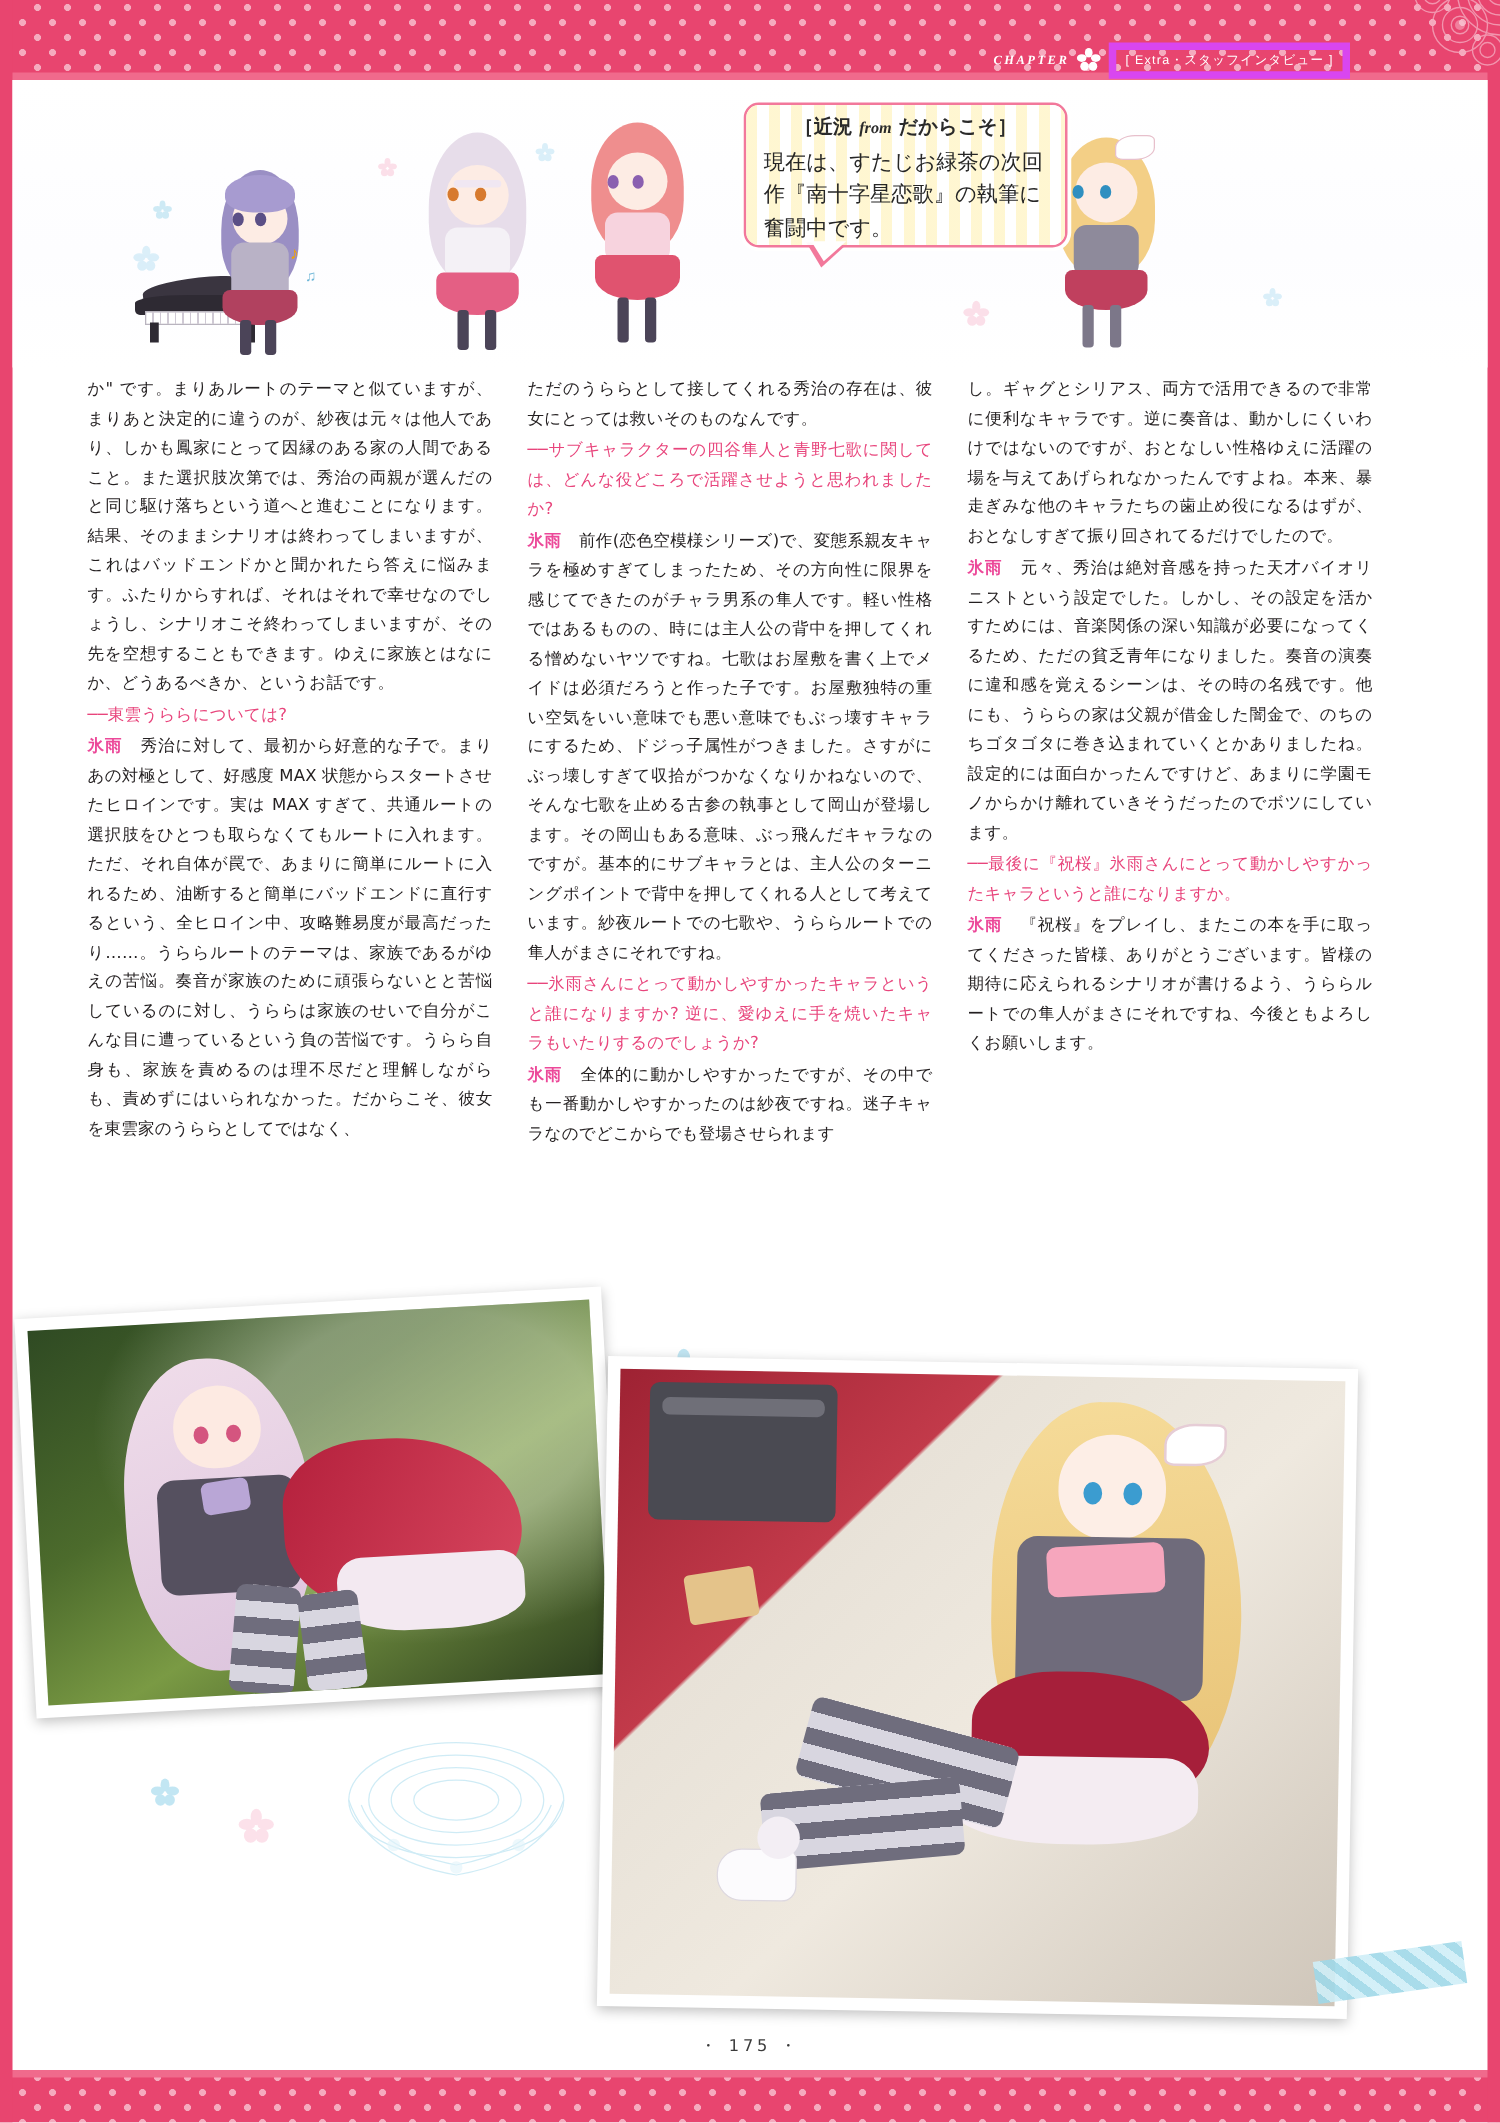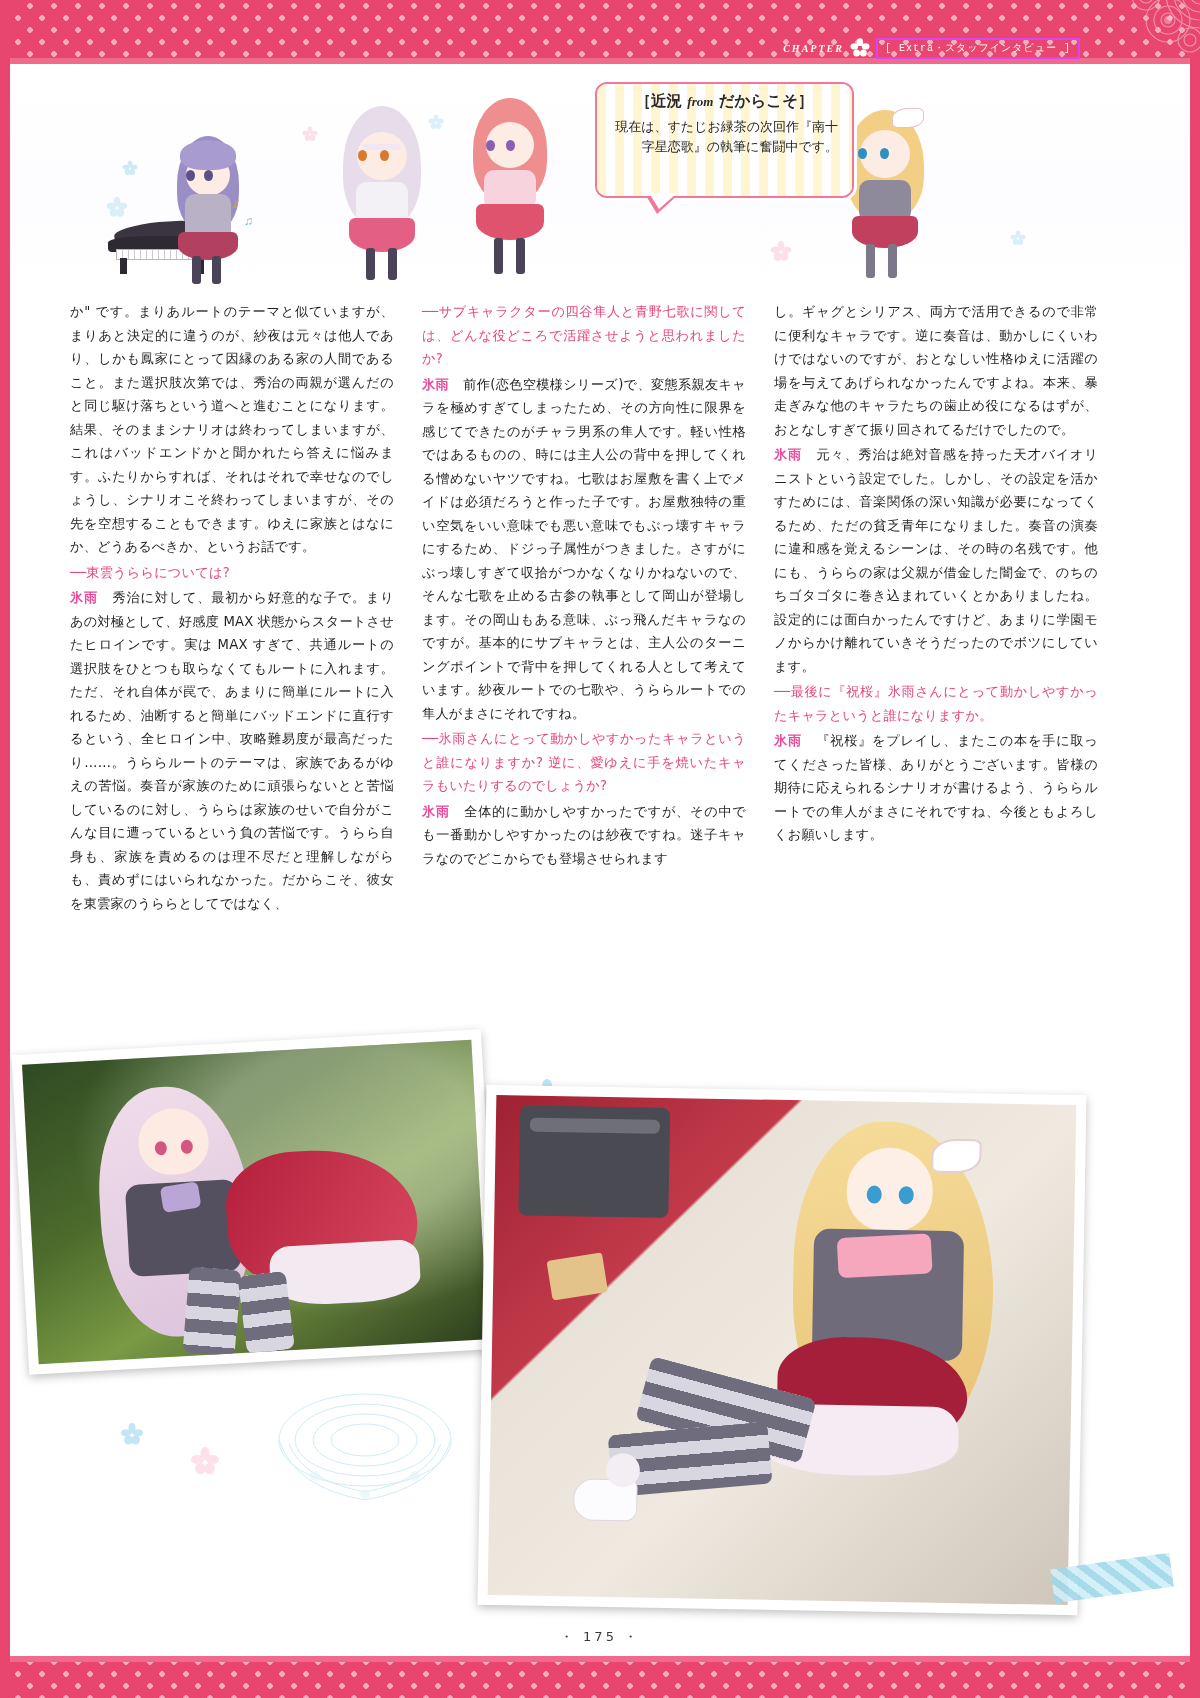--- a/index.html
+++ b/index.html
@@ -46,23 +46,23 @@
   }
   .chapter-tab .word{
     font-family:"Liberation Serif",serif;font-style:italic;font-weight:bold;
     letter-spacing:2px;font-size:10px;
   }
   .chapter-tab .flower{
     width:20px;height:20px;position:relative;display:inline-block;
   }
   .chapter-tab .flower svg{display:block;}
   .chapter-tab .extra{
-    border:2px solid #d946ef;padding:1px 7px 2px;font-size:10px;
+    border:6px solid #d946ef;padding:1px 7px 2px;font-size:10px;
     letter-spacing:1px;
-    font-family:Liberation Mono, monospace;
+    font-family:Liberation Sans, sans-serif;
   }
 
   
   .top-band{
     position:absolute;left:10px;top:64px;width:1180px;height:230px;
     background:linear-gradient(180deg,#ffffff 0%, #fdfdff 60%, #ffffff 100%);
     overflow:hidden;
   }
 
   
@@ -89,21 +89,21 @@
   }
   .balloon-head{
     position:relative;text-align:center;padding-top:7px;
     font-size:15.5px;font-weight:bold;color:#2a2a2a;
     font-family:"DejaVu Sans",sans-serif;
     letter-spacing:0px;
   }
   .balloon-head .from{font-family:"Liberation Serif",serif;font-style:italic;font-size:13px;}
   .balloon-body{
     position:relative;margin-top:5px;padding:0 14px;
-    font-size:13px;line-height:1.55;color:#262626;text-align:right;
+    font-size:17px;line-height:1.55;color:#262626;text-align:left;
     font-family:"DejaVu Sans",sans-serif;
   }
 
   
   .chibi{position:absolute;bottom:8px;}
   .chibi .body{position:absolute;left:50%;transform:translateX(-50%);}
   .chibi .hair{position:absolute;left:50%;transform:translateX(-50%);border-radius:50% 50% 40% 40%;}
   .chibi .face{position:absolute;left:50%;transform:translateX(-50%);background:#fdece4;border-radius:50%;}
   .chibi .eye{position:absolute;width:9px;height:11px;border-radius:50%;}
   .chibi .skirt{position:absolute;left:50%;transform:translateX(-50%);border-radius:6px 6px 50% 50%;}
@@ -353,20 +353,21 @@
 
 <div class="columns">
 
   <div class="col">
     <p>か" です。まりあルートのテーマと似ていますが、まりあと決定的に違うのが、紗夜は元々は他人であり、しかも鳳家にとって因縁のある家の人間であること。また選択肢次第では、秀治の両親が選んだのと同じ駆け落ちという道へと進むことになります。結果、そのままシナリオは終わってしまいますが、これはバッドエンドかと聞かれたら答えに悩みます。ふたりからすれば、それはそれで幸せなのでしょうし、シナリオこそ終わってしまいますが、その先を空想することもできます。ゆえに家族とはなにか、どうあるべきか、というお話です。</p>
     <p class="q">──東雲うららについては?</p>
     <p><span class="speaker">氷雨</span><span class="gap"></span><span>秀治に対して、最初から好意的な子で。まりあの対極として、好感度 MAX 状態からスタートさせたヒロインです。実は MAX すぎて、共通ルートの選択肢をひとつも取らなくてもルートに入れます。ただ、それ自体が罠で、あまりに簡単にルートに入れるため、油断すると簡単にバッドエンドに直行するという、全ヒロイン中、攻略難易度が最高だったり……。うららルートのテーマは、家族であるがゆえの苦悩。奏音が家族のために頑張らないとと苦悩しているのに対し、うららは家族のせいで自分がこんな目に遭っているという負の苦悩です。うらら自身も、家族を責めるのは理不尽だと理解しながらも、責めずにはいられなかった。だからこそ、彼女を東雲家のうららとしてではなく、</span></p>
   </div>
 
   <div class="col">
+    <p>ただのうららとして接してくれる秀治の存在は、彼女にとっては救いそのものなんです。</p>
     <p class="q">──サブキャラクターの四谷隼人と青野七歌に関しては、どんな役どころで活躍させようと思われましたか?</p>
     <p><span class="speaker">氷雨</span><span class="gap"></span><span>前作(恋色空模様シリーズ)で、変態系親友キャラを極めすぎてしまったため、その方向性に限界を感じてできたのがチャラ男系の隼人です。軽い性格ではあるものの、時には主人公の背中を押してくれる憎めないヤツですね。七歌はお屋敷を書く上でメイドは必須だろうと作った子です。お屋敷独特の重い空気をいい意味でも悪い意味でもぶっ壊すキャラにするため、ドジっ子属性がつきました。さすがにぶっ壊しすぎて収拾がつかなくなりかねないので、そんな七歌を止める古参の執事として岡山が登場します。その岡山もある意味、ぶっ飛んだキャラなのですが。基本的にサブキャラとは、主人公のターニングポイントで背中を押してくれる人として考えています。紗夜ルートでの七歌や、うららルートでの隼人がまさにそれですね。</span></p>
     <p class="q">──氷雨さんにとって動かしやすかったキャラというと誰になりますか?  逆に、愛ゆえに手を焼いたキャラもいたりするのでしょうか?</p>
     <p><span class="speaker">氷雨</span><span class="gap"></span><span>全体的に動かしやすかったですが、その中でも一番動かしやすかったのは紗夜ですね。迷子キャラなのでどこからでも登場させられます</span></p>
   </div>
 
   <div class="col">
     <p>し。ギャグとシリアス、両方で活用できるので非常に便利なキャラです。逆に奏音は、動かしにくいわけではないのですが、おとなしい性格ゆえに活躍の場を与えてあげられなかったんですよね。本来、暴走ぎみな他のキャラたちの歯止め役になるはずが、おとなしすぎて振り回されてるだけでしたので。</p>
     <p><span class="speaker">氷雨</span><span class="gap"></span><span>元々、秀治は絶対音感を持った天才バイオリニストという設定でした。しかし、その設定を活かすためには、音楽関係の深い知識が必要になってくるため、ただの貧乏青年になりました。奏音の演奏に違和感を覚えるシーンは、その時の名残です。他にも、うららの家は父親が借金した闇金で、のちのちゴタゴタに巻き込まれていくとかありましたね。設定的には面白かったんですけど、あまりに学園モノからかけ離れていきそうだったのでボツにしています。</span></p>
     <p class="q">──最後に『祝桜』氷雨さんにとって動かしやすかったキャラというと誰になりますか。</p>

